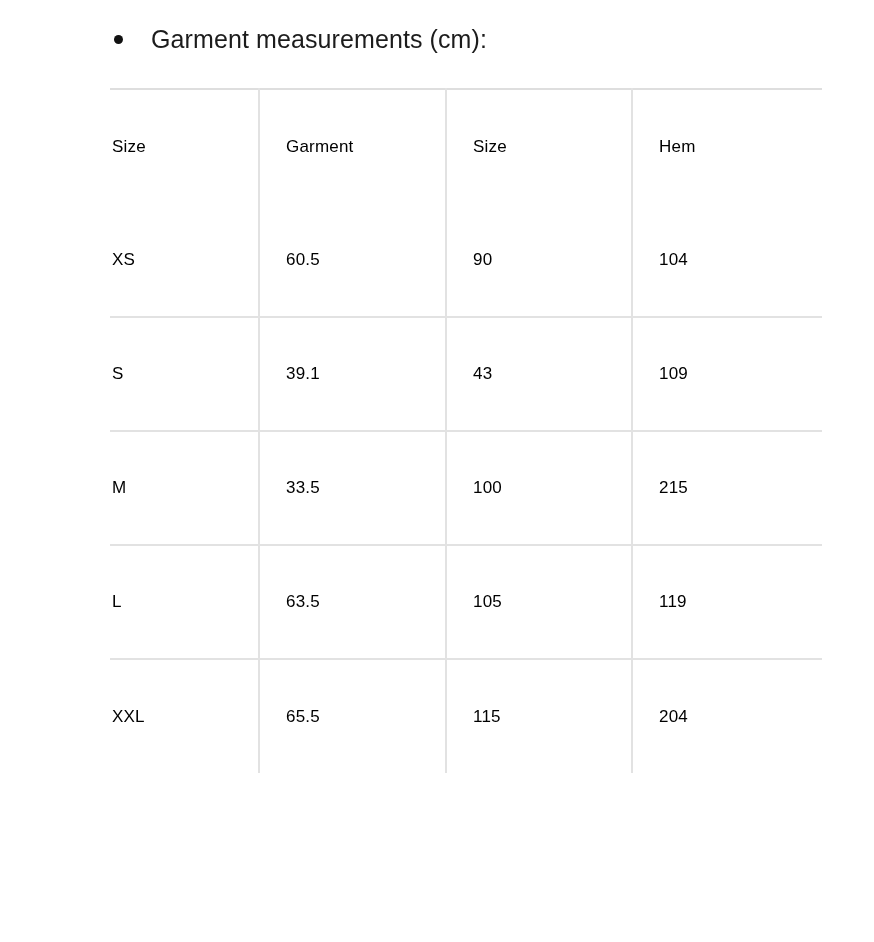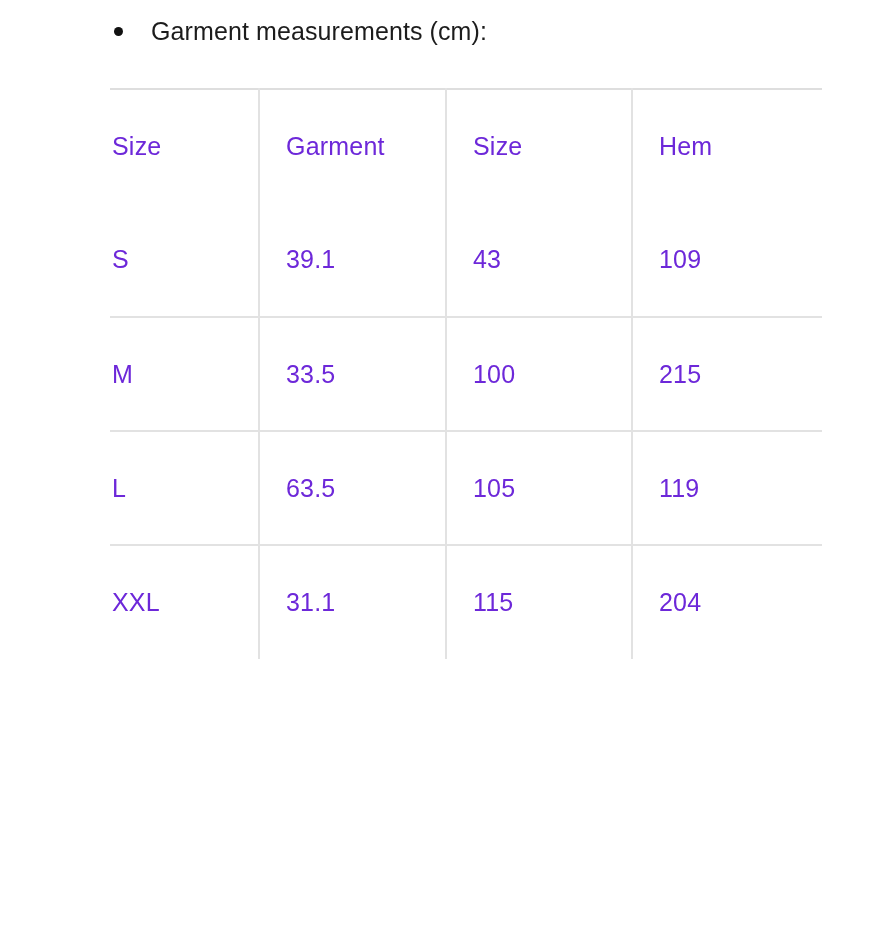--- a/index.html
+++ b/index.html
@@ -20,21 +20,21 @@
     position: relative;
     width: 874px;
     height: 942px;
     background: #ffffff;
   }
 
   
   .bullet-block {
     position: absolute;
     left: 110px;
-    top: 12px;
+    top: 20px;
     width: 720px;
     display: flex;
     align-items: flex-start;
   }
   .bullet-marker {
     flex: 0 0 auto;
     width: 41px;
     display: flex;
     justify-content: flex-start;
     align-items: center;
@@ -78,24 +78,24 @@
   table.size-table col.c-length { width: 187px; }
   table.size-table col.c-bust   { width: 186px; }
   table.size-table col.c-hem    { width: 190px; }
 
   table.size-table th,
   table.size-table td {
     height: 114px;
     padding: 0 10px 0 26px;
     vertical-align: middle;
     text-align: left;
-    font-size: 25px;
+    font-size: 17px;
     font-weight: 300;
     letter-spacing: 0.2px;
-    color: #6d28d9;
+    color: #000000;
     border-bottom: 2px solid #e2e2e2;
     border-right: 2px solid #e2e2e2;
     box-sizing: border-box;
   }
   table.size-table th:first-child,
   table.size-table td:first-child {
     padding-left: 2px;
   }
   table.size-table th:last-child,
   table.size-table td:last-child {
@@ -132,40 +132,46 @@
       <thead>
         <tr>
           <th>Size</th>
           <th>Garment</th>
           <th>Size</th>
           <th>Hem</th>
         </tr>
       </thead>
       <tbody>
         <tr>
+          <td>XS</td>
+          <td>60.5</td>
+          <td>90</td>
+          <td>104</td>
+        </tr>
+        <tr>
           <td>S</td>
           <td>39.1</td>
           <td>43</td>
           <td>109</td>
         </tr>
         <tr>
           <td>M</td>
           <td>33.5</td>
           <td>100</td>
           <td>215</td>
         </tr>
         <tr>
           <td>L</td>
           <td>63.5</td>
           <td>105</td>
           <td>119</td>
         </tr>
         <tr>
           <td>XXL</td>
-          <td>31.1</td>
+          <td>65.5</td>
           <td>115</td>
           <td>204</td>
         </tr>
       </tbody>
     </table>
   </div>
 
 </div>
 
 </body></html>

